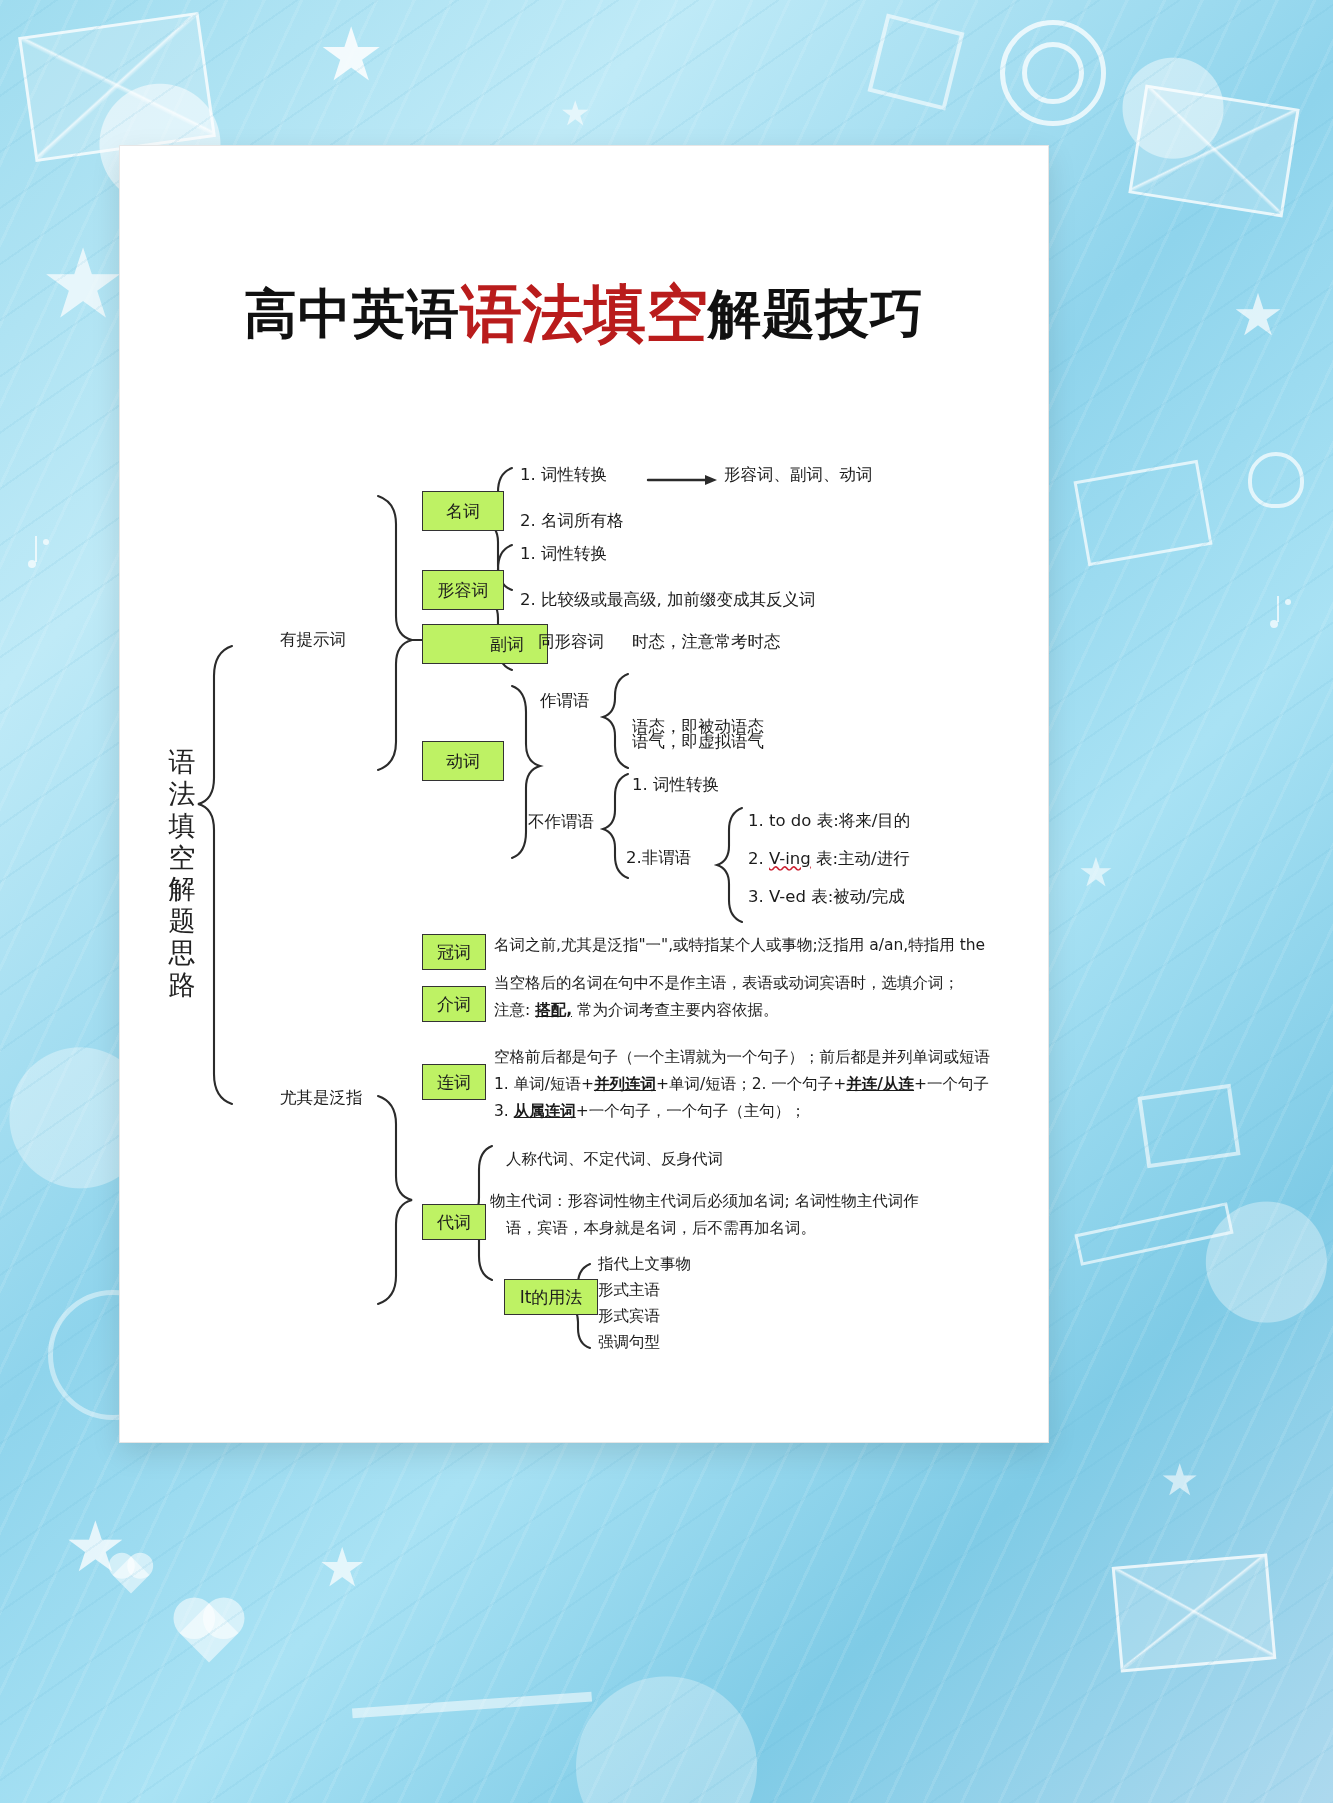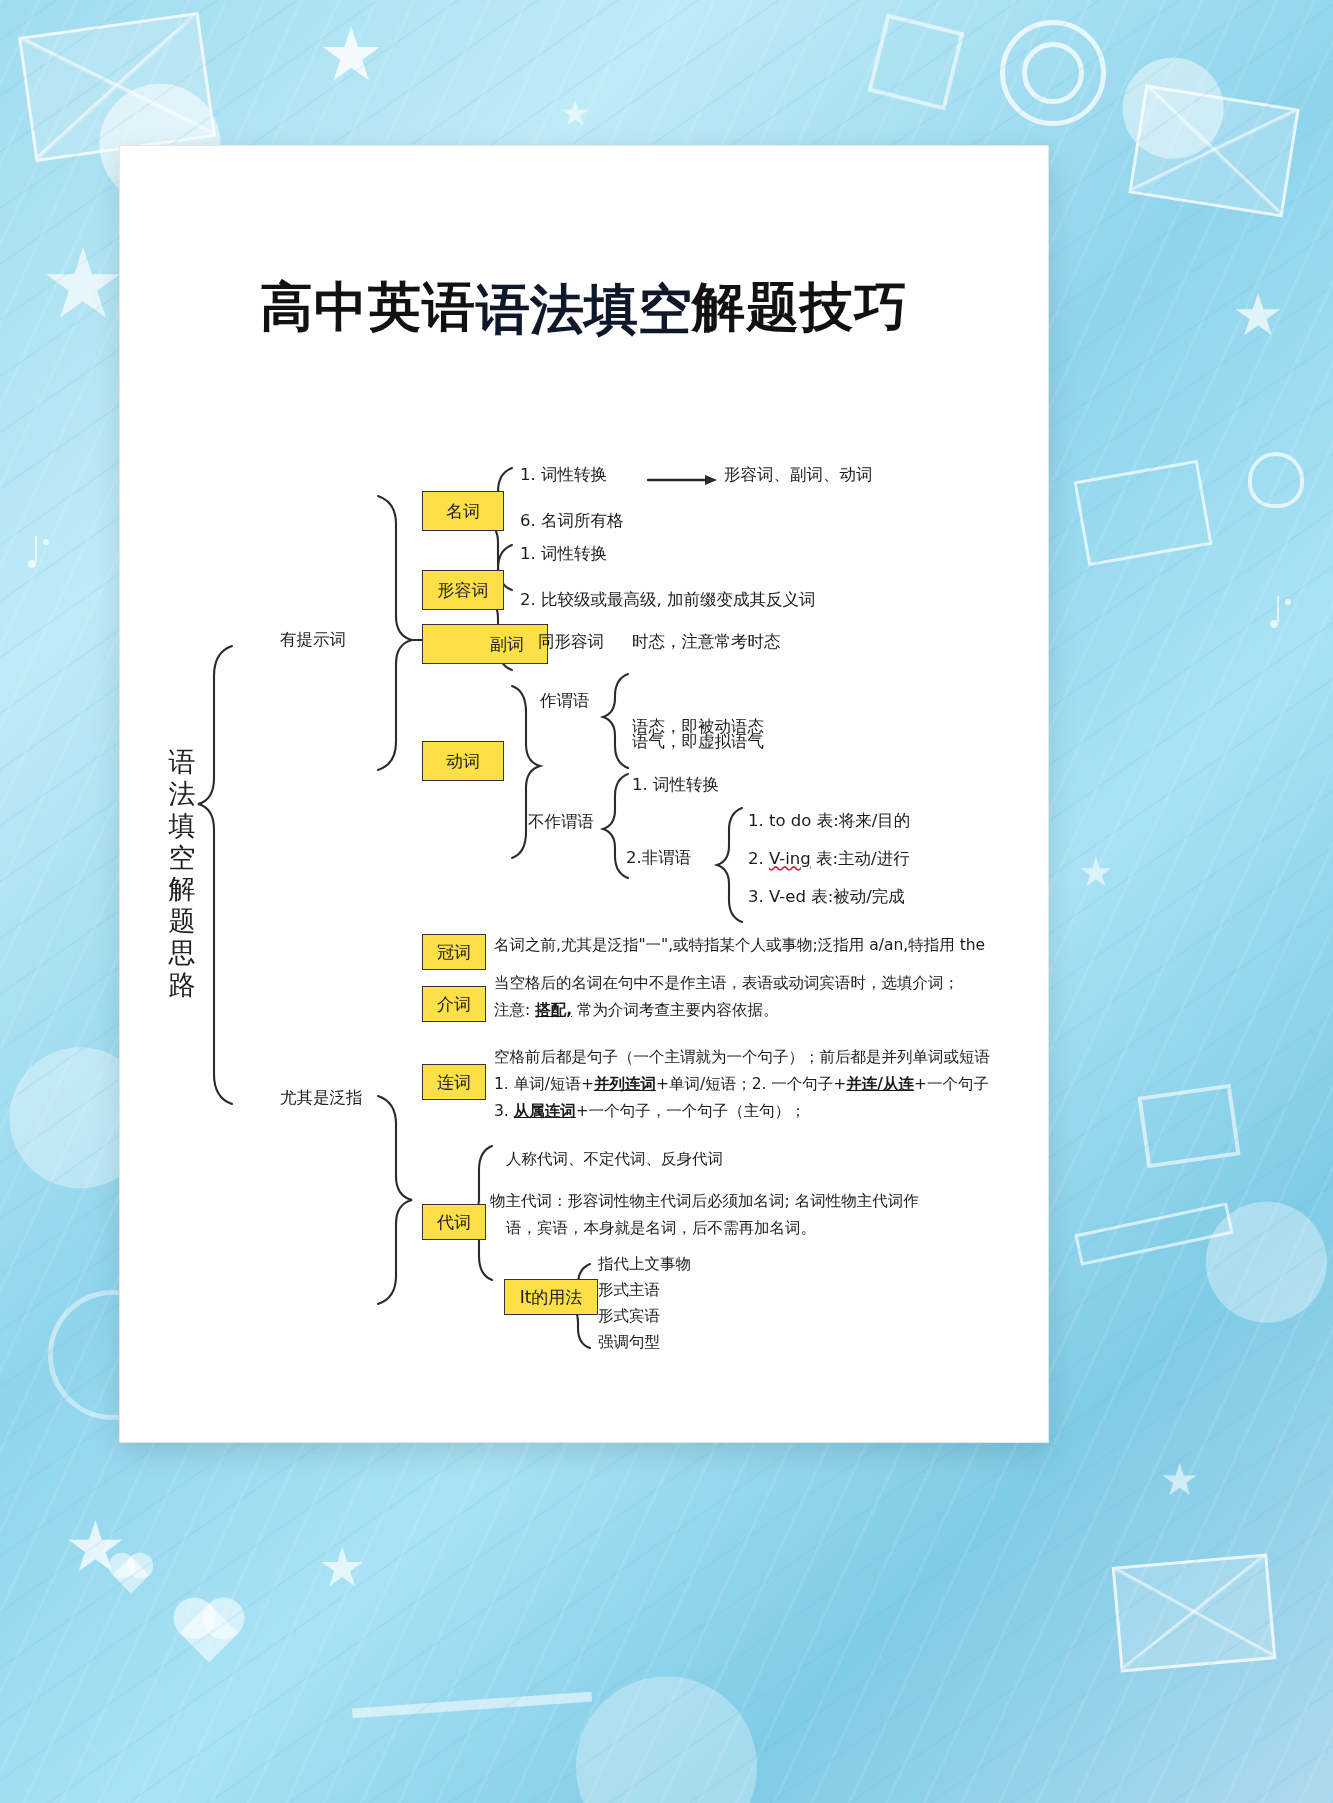--- a/index.html
+++ b/index.html
@@ -45,28 +45,28 @@
     background:#fff;box-shadow:0 0 0 1px #e6e6e6, 0 10px 28px rgba(0,0,0,.12);
   }
 
   
   #title{
     position:absolute;left:0;right:0;top:126px;text-align:center;
     font-family:"DejaVu Sans","Liberation Sans",sans-serif;
     font-weight:bold;white-space:nowrap;
     color:#111;font-size:53px;letter-spacing:1px;
   }
-  #title .hl{color:#0f172a;font-size:54px;vertical-align:-3px;letter-spacing:0;}
+  #title .hl{color:#b91c1c;font-size:62px;vertical-align:-3px;letter-spacing:0;}
 
   
   #map{position:absolute;left:0;top:0;width:928px;height:1296px;
        font-family:"DejaVu Sans","Liberation Sans",sans-serif;color:#1b1b1b;}
   #map svg{position:absolute;left:0;top:0;width:928px;height:1296px;overflow:visible;}
 
-  .node{position:absolute;border:1.6px solid #333;background:#fde047;
+  .node{position:absolute;border:1.6px solid #333;background:#bef264;
         display:flex;align-items:center;justify-content:center;
         font-size:17px;white-space:nowrap;}
   .txt{position:absolute;white-space:nowrap;font-size:16.5px;line-height:1.45;}
   .txt.sm{font-size:15.5px;}
   .rootlabel{position:absolute;left:34px;top:600px;width:56px;
       font-size:27px;line-height:1.18;text-align:center;color:#222;
       font-family:"DejaVu Serif","Liberation Serif",serif;}
   .u{ text-decoration:underline; font-weight:bold;}
   .wavy{ text-decoration:underline; text-decoration-style:wavy; text-decoration-color:#c23; }
 </style>
@@ -153,21 +153,21 @@
         <div>思</div>
         <div>路</div>
       </div>
 
     <div class="txt" style="left:160px;top:482px;">有提示词</div>
     <div class="txt" style="left:160px;top:940px;">尤其是泛指</div>
 
     <div class="node" style="left:302px;top:345px;width:80px;height:38px;">名词</div>
     <div class="txt" style="left:400px;top:317px;">1. 词性转换</div>
     <div class="txt" style="left:604px;top:317px;">形容词、副词、动词</div>
-    <div class="txt" style="left:400px;top:363px;">6. 名词所有格</div>
+    <div class="txt" style="left:400px;top:363px;">2. 名词所有格</div>
 
     <div class="node" style="left:302px;top:424px;width:80px;height:38px;">形容词</div>
     <div class="txt" style="left:400px;top:396px;">1. 词性转换</div>
     <div class="txt" style="left:400px;top:442px;">2. 比较级或最高级, 加前缀变成其反义词</div>
 
     <div class="node" style="left:302px;top:478px;width:80px;height:38px;padding-left:44px;">副词</div>
     <div class="txt" style="left:418px;top:484px;">同形容词</div>
 
     <div class="node" style="left:302px;top:595px;width:80px;height:38px;">动词</div>
     <div class="txt" style="left:420px;top:543px;">作谓语</div>

